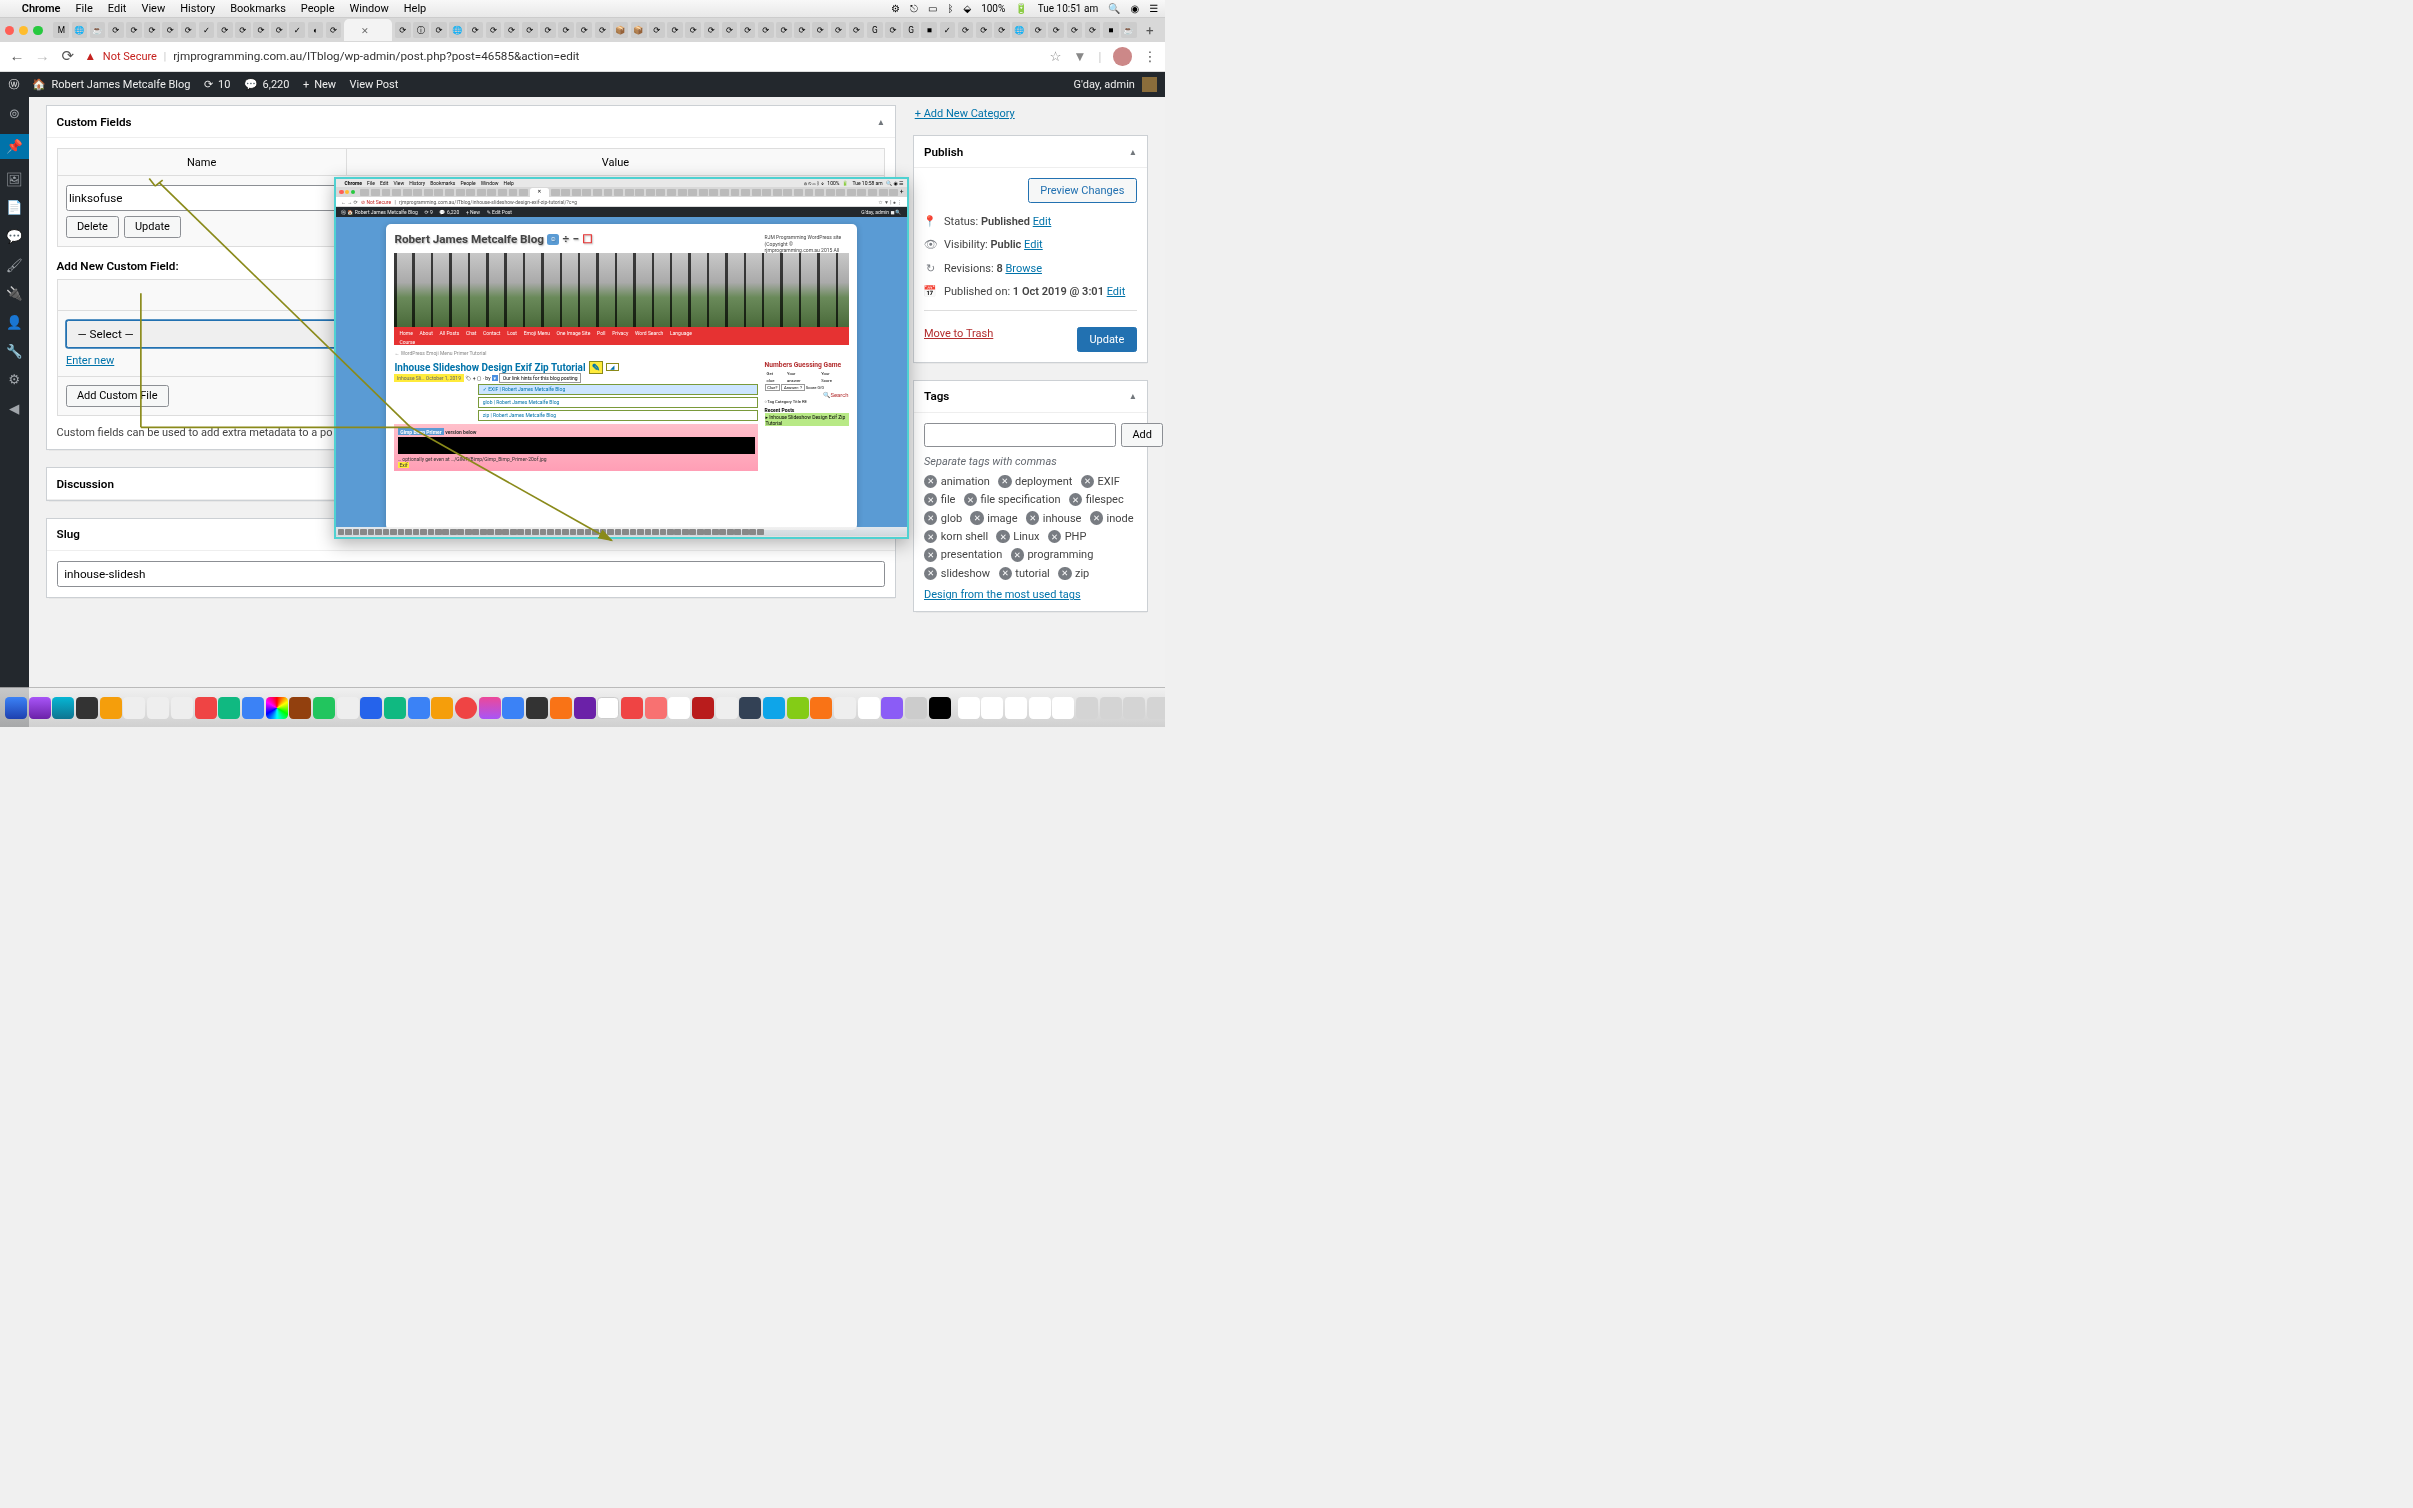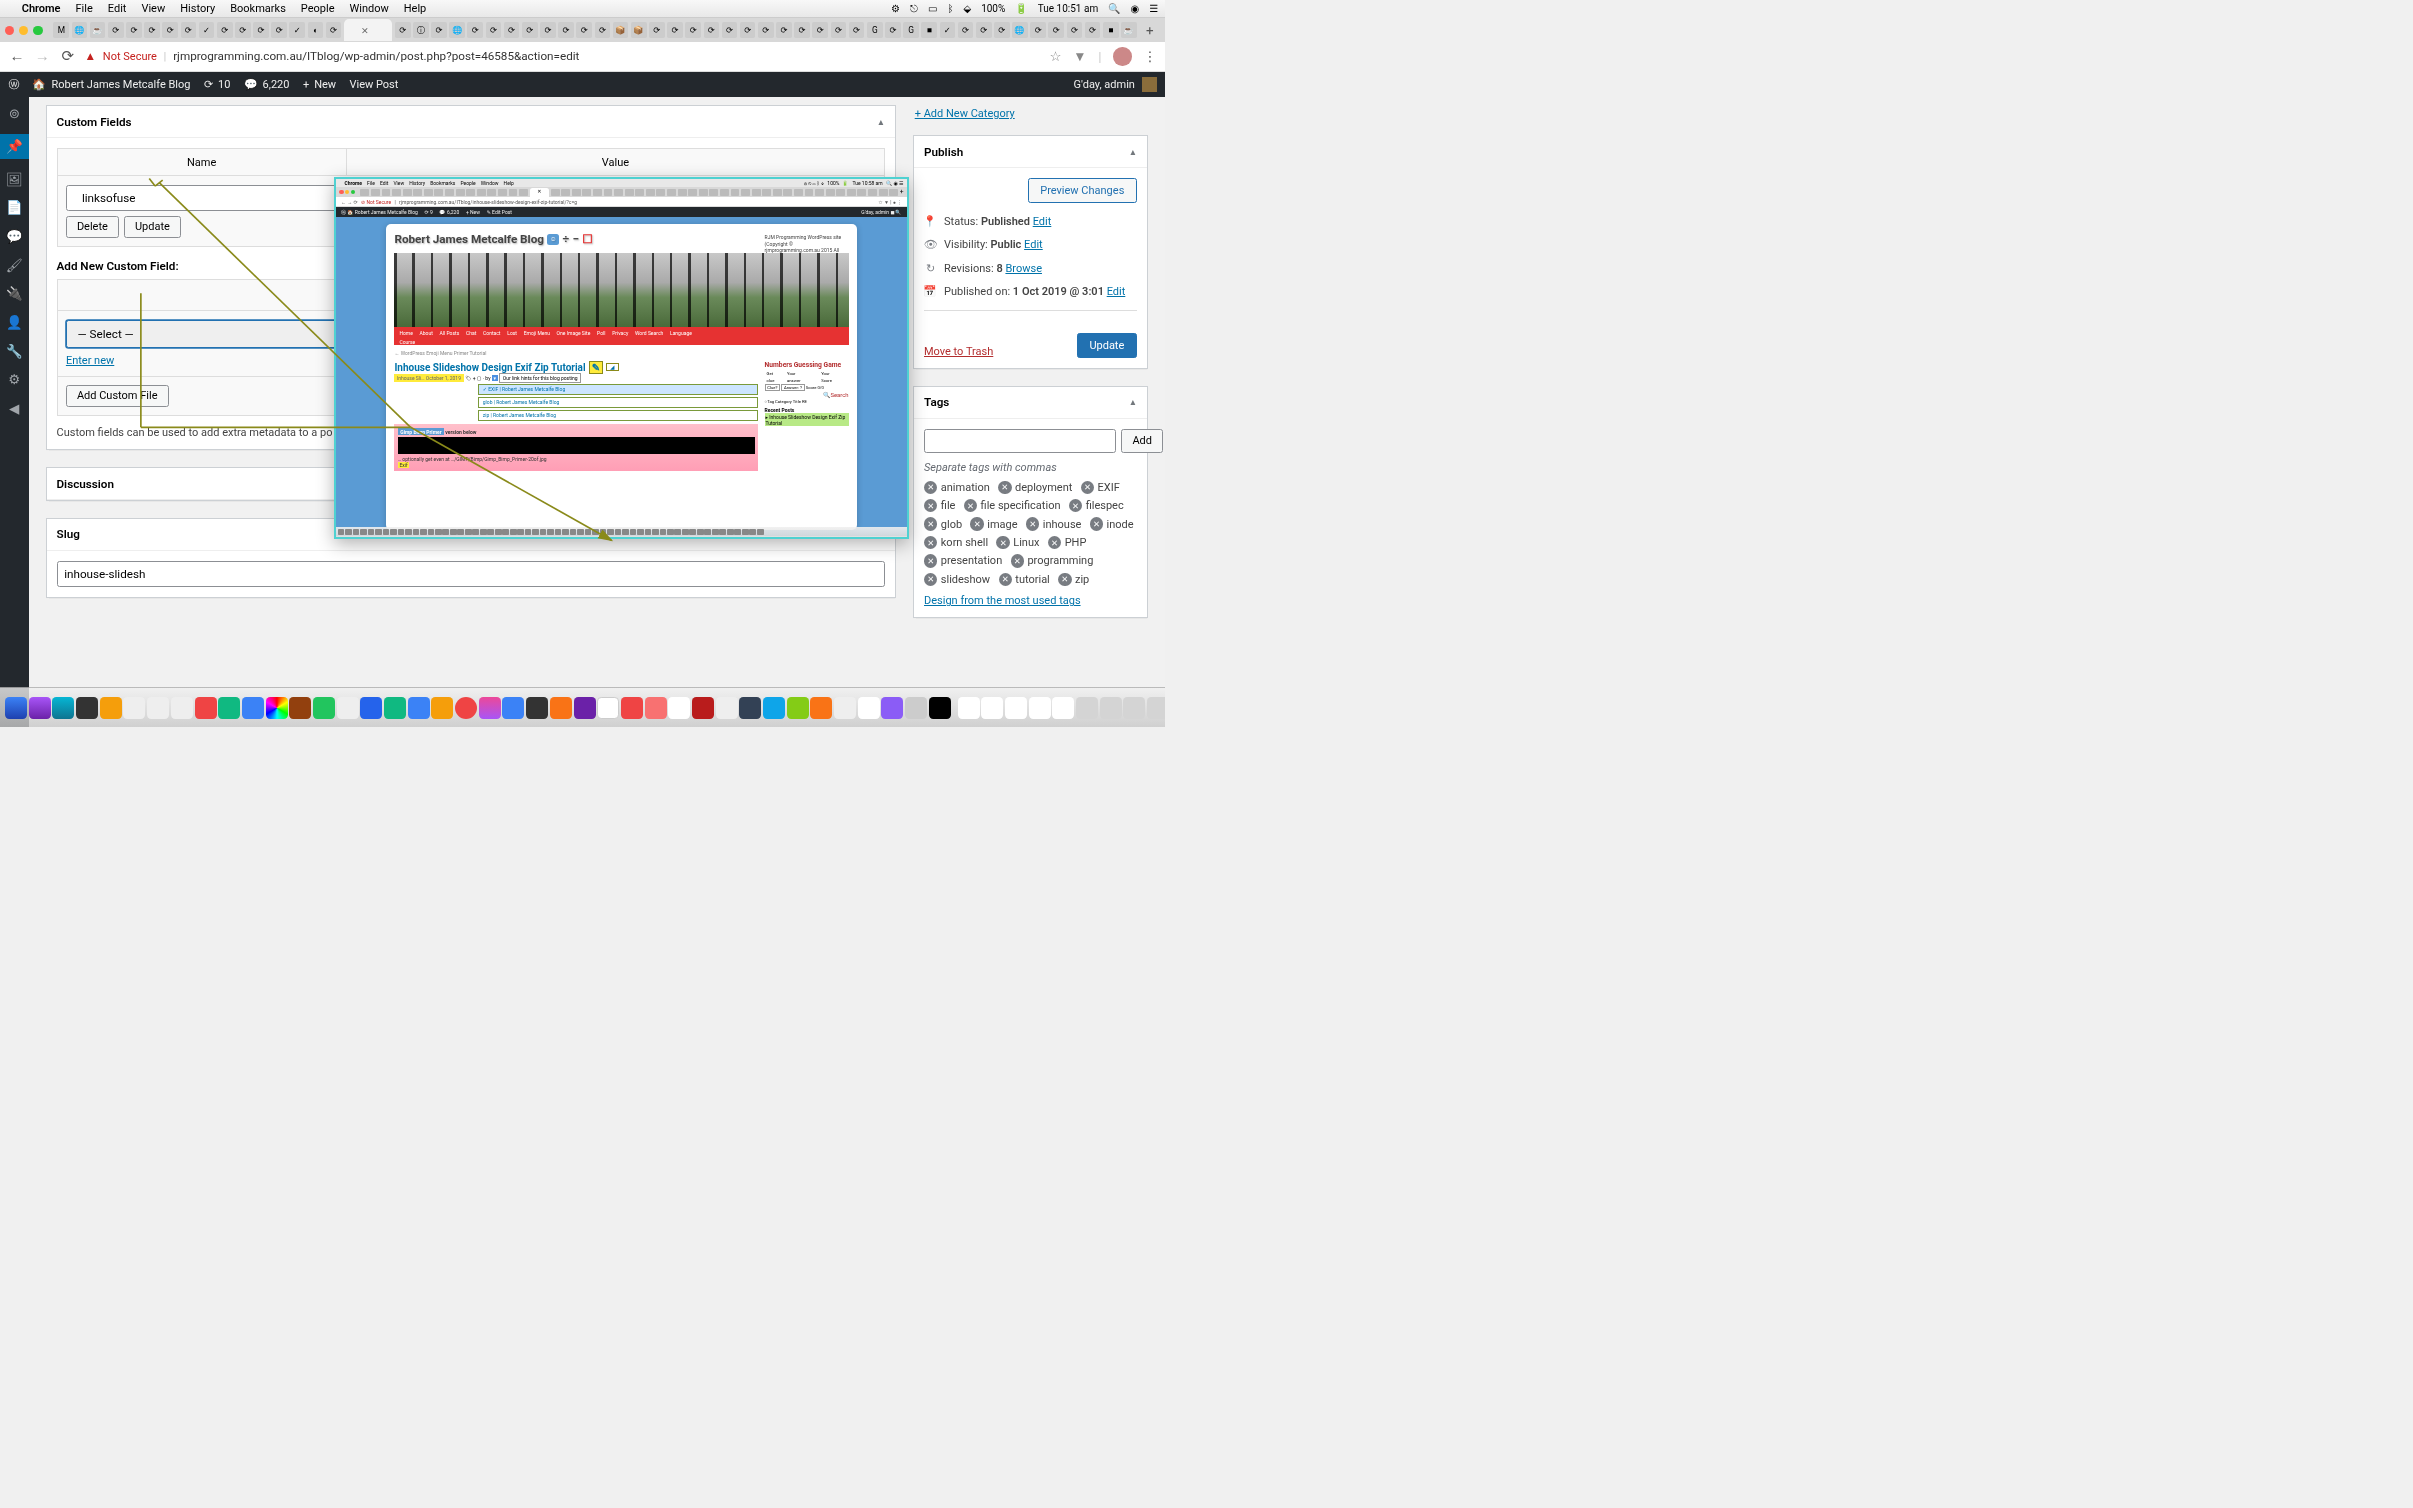--- a/index.html
+++ b/index.html
@@ -61,21 +61,21 @@
 .trackback-text a { color: #0073aa; }
 
 
 .cf-header { display: flex; background: #f9f9f9; border: 0.8px solid #ddd; }
 .cf-header > div { padding: 6.7px; text-align: center; font-size: 11px; font-weight: 400; }
 .cf-header .name { width: 35%; border-right: 0.8px solid #ddd; }
 .cf-header .value { flex: 1; }
 .cf-row { display: flex; background: #f9f9f9; border: 0.8px solid #ddd; border-top: none; padding: 8.4px; gap: 8.4px; }
 .cf-row .name-cell { width: 35%; }
 .cf-row .value-cell { flex: 1; }
-.cf-row input, .cf-row textarea { width: 100%; padding: 5px 15px; border: 0.8px solid #8c8f94; border-radius: 2.5px; font-size: 11.7px; background: #fff; resize: vertical; }
+.cf-row input, .cf-row textarea { width: 100%; padding: 5px 2px; border: 0.8px solid #8c8f94; border-radius: 2.5px; font-size: 11.7px; background: #fff; resize: vertical; }
 .cf-row textarea { height: 28.5px; font-family: inherit; }
 .cf-actions { margin-top: 5px; display: flex; gap: 5px; }
 .button { padding: 3.4px 10px; border: 0.8px solid #8c8f94; border-radius: 2.5px; background: #f6f7f7; font-size: 11px; cursor: pointer; }
 .cf-subhead { font-size: 11.7px; font-weight: 600; margin: 11.7px 0 6.7px; }
 .cf-new-header { background: #f9f9f9; border: 0.8px solid #ddd; padding: 8.4px; text-align: center; font-size: 11px; }
 .cf-new-row { background: #f9f9f9; border: 0.8px solid #ddd; border-top: none; padding: 8.4px; }
 .cf-new-row select { width: 100%; padding: 5px 6.7px; border: 0.8px solid #2271b1; border-radius: 2.5px; font-size: 11.7px; box-shadow: 0 0 0 0.8px #2271b1; }
 .cf-new-row .enter-new { color: #0073aa; font-size: 11px; margin-top: 6.7px; display: inline-block; }
 .cf-new-footer { background: #f9f9f9; border: 0.8px solid #ddd; border-top: none; padding: 8.4px; }
 .cf-note { font-size: 11px; color: #444; margin-top: 10px; }
@@ -87,21 +87,21 @@
 
 
 .slug-input { width: 100%; padding: 5px 6.7px; border: 0.8px solid #8c8f94; border-radius: 2.5px; font-size: 11.7px; }
 
 
 .side-link { color: #0073aa; font-size: 11px; text-decoration: underline; cursor: pointer; margin-top: 35px; }
 .publish-row { display: flex; align-items: center; gap: 6.7px; font-size: 11px; padding: 5px 0; color: #444; }
 .publish-row .icon-s { width: 13.4px; height: 13.4px; color: #787c82; display: inline-flex; align-items: center; justify-content: center; }
 .publish-row a { color: #0073aa; }
 .publish-row strong { font-weight: 600; }
-.publish-actions { display: flex; justify-content: space-between; align-items: flex-end; padding: 22px 0 0; border-top: 0.8px solid #ddd; margin-top: 6.7px; }
+.publish-actions { display: flex; justify-content: space-between; align-items: flex-start; padding: 16px 0 0; border-top: 0.8px solid #ddd; margin-top: 6.7px; }
 .publish-actions .trash { color: #b32d2e; font-size: 11px; }
 .btn-primary { background: #2271b1; color: #fff; border: 0.8px solid #2271b1; padding: 5px 11.7px; border-radius: 2.5px; font-size: 11px; cursor: pointer; }
 .btn-secondary { background: #f6f7f7; border: 0.8px solid #2271b1; color: #2271b1; padding: 5px 11.7px; border-radius: 2.5px; font-size: 11px; cursor: pointer; }
 
 
 .tag-input-row { display: flex; gap: 5px; margin-bottom: 8.4px; }
 .tag-input-row input { flex: 1; padding: 3.4px 6.7px; border: 0.8px solid #8c8f94; border-radius: 2.5px; }
 .tags-note { font-style: italic; color: #646970; font-size: 11px; margin-bottom: 6.7px; }
 .tag-cloud { display: flex; flex-wrap: wrap; gap: 5px 8.4px; }
 .tag-chip { display: inline-flex; align-items: center; gap: 3.4px; font-size: 11px; color: #444; }

